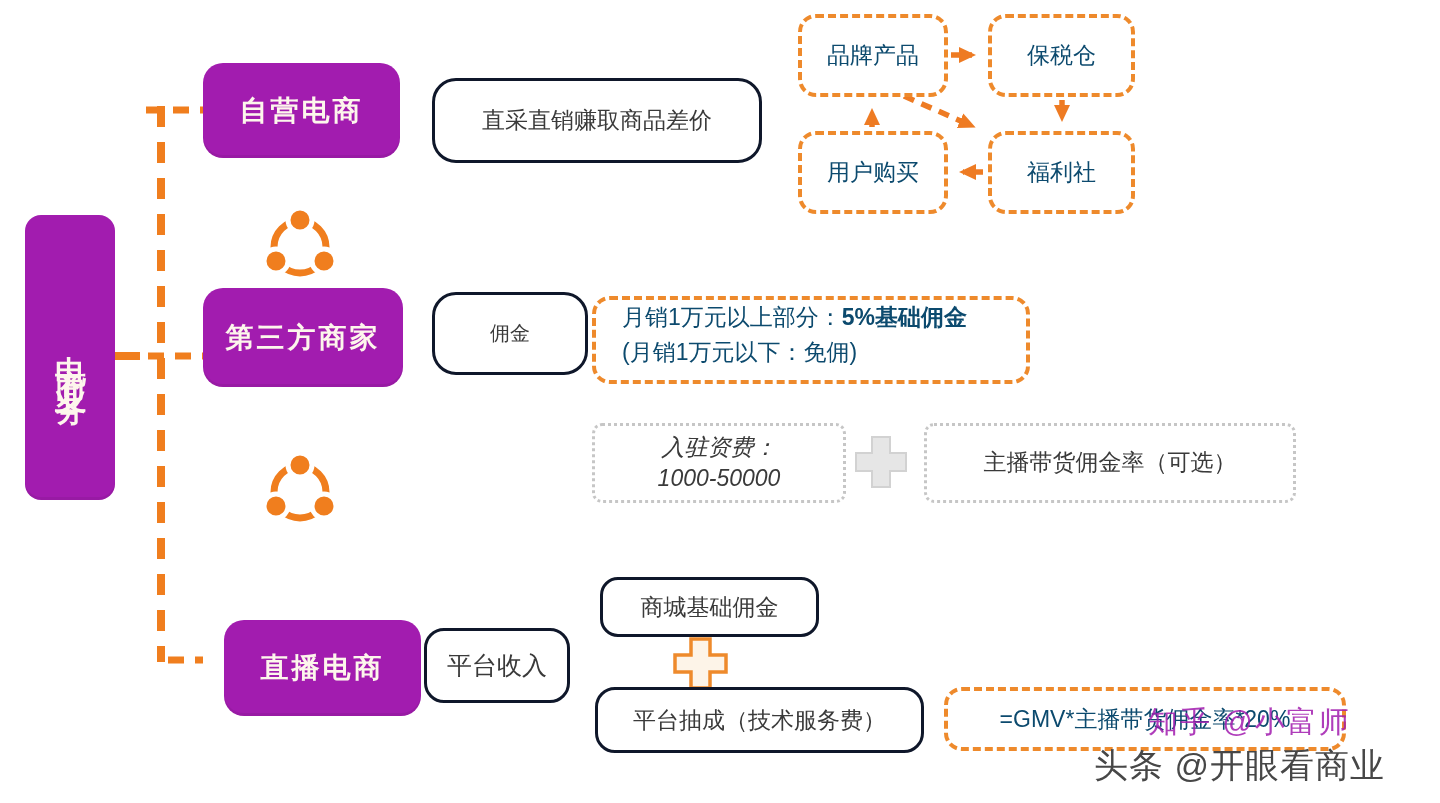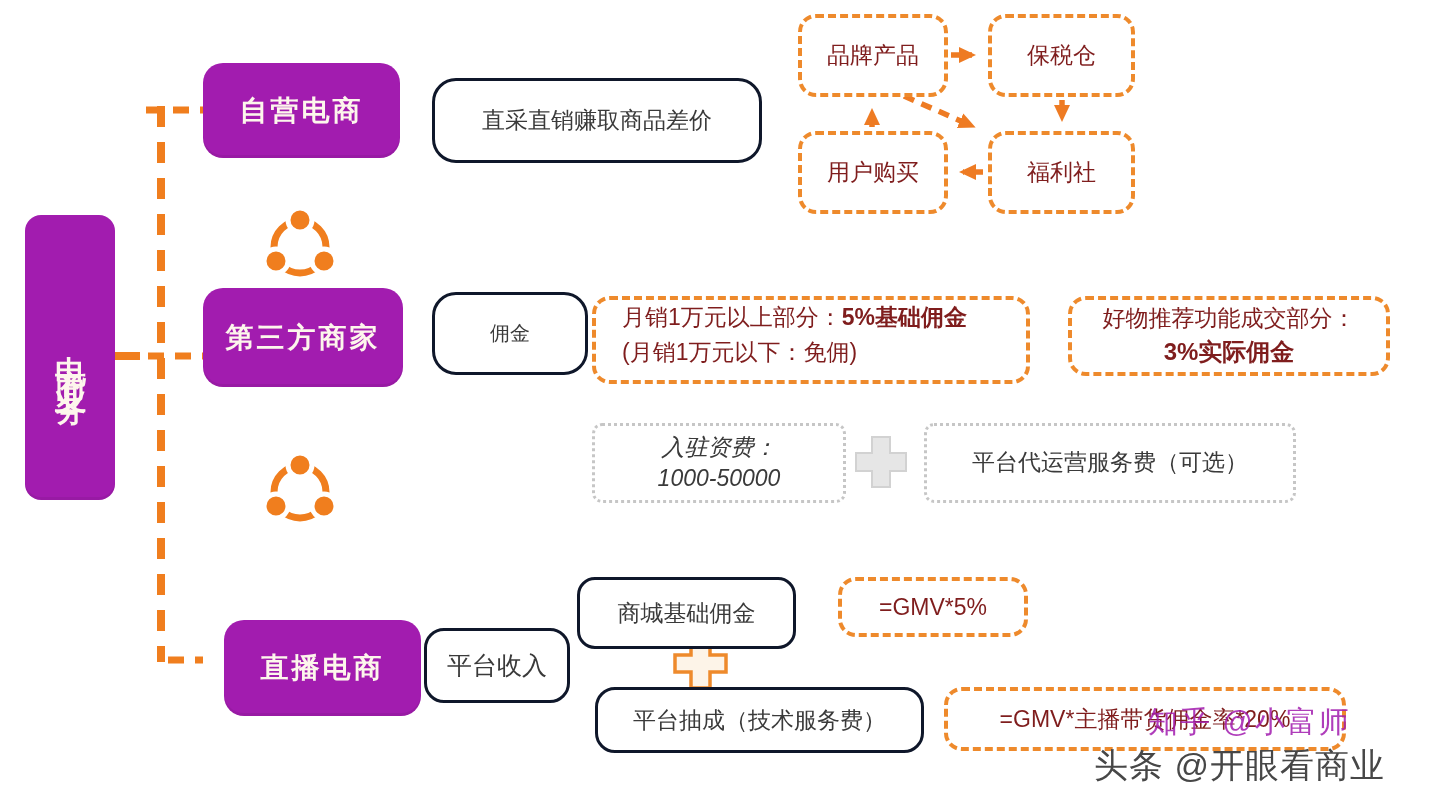--- a/index.html
+++ b/index.html
@@ -18,21 +18,21 @@
   
   .box-solid{
     background:#fff;border:3px solid #0f172a;border-radius:24px;
     display:flex;align-items:center;justify-content:center;
     font-size:23px;color:#3a3a3a;
   }
   
   .box-dashed{
     background:#fff;border:4px dashed #EE8A2C;border-radius:18px;
     display:flex;align-items:center;justify-content:center;
-    font-size:23px;color:#7f1d1d;text-align:center;
+    font-size:23px;color:#0c4a6e;text-align:center;
   }
   
   .box-dotted{
     background:#fff;border:3px dotted #C6C6C6;border-radius:10px;
     display:flex;flex-direction:column;align-items:center;justify-content:center;
     font-size:23px;color:#3a3a3a;text-align:center;line-height:1.35;
   }
   .col{flex-direction:column;}
   .left-text{justify-content:flex-start;text-align:right;}
   .root-label{
@@ -124,46 +124,39 @@
   </div>
   <div class="abs box-solid" style="left:432px;top:292px;width:156px;height:83px;font-size:20px;">
     <span>佣金</span>
   </div>
 
   <div class="abs box-dashed col left-text" style="left:592px;top:296px;width:438px;height:88px;align-items:flex-start;padding-left:26px;line-height:1.5;">
     <span class="line"><span>月销1万元以上部分：</span><span class="bold">5%基础佣金</span></span>
     <span class="line">(月销1万元以下：免佣)</span>
   </div>
 
-  <div class="abs box-dashed col" style="left:1068px;top:296px;width:322px;height:80px;line-height:1.45;">
-    <span class="line">好物推荐功能成交部分：</span>
-    <span class="line bold" style="font-size:24px;">3%实际佣金</span>
-  </div>
 
   <div class="abs box-dotted" style="left:592px;top:423px;width:254px;height:80px;font-style:italic;">
     <span class="line">入驻资费：</span>
     <span class="line">1000-50000</span>
   </div>
 
   <div class="abs box-dotted" style="left:924px;top:423px;width:372px;height:80px;">
-    <span>平台代运营服务费（可选）</span>
+    <span>主播带货佣金率（可选）</span>
   </div>
 
   <div class="abs node-fill" style="left:203px;top:620px;width:197px;height:96px;margin-left:21px;">
     <span>直播电商</span>
   </div>
   <div class="abs box-solid" style="left:424px;top:628px;width:146px;height:75px;font-size:25px;border-radius:20px;">
     <span>平台收入</span>
   </div>
 
-  <div class="abs box-solid" style="left:577px;top:577px;width:219px;height:72px;border-radius:18px;">
+  <div class="abs box-solid" style="left:600px;top:577px;width:219px;height:60px;border-radius:18px;">
     <span>商城基础佣金</span>
-  </div>
-  <div class="abs box-dashed" style="left:838px;top:577px;width:190px;height:60px;">
-    <span>=GMV*5%</span>
   </div>
 
   <div class="abs box-solid" style="left:595px;top:687px;width:329px;height:66px;border-radius:20px;">
     <span>平台抽成（技术服务费）</span>
   </div>
   <div class="abs box-dashed" style="left:944px;top:687px;width:402px;height:64px;">
     <span>=GMV*主播带货佣金率*20%</span>
   </div>
 
   <div class="abs wm-faint" style="left:1148px;top:702px;">知乎 @小富师</div>

